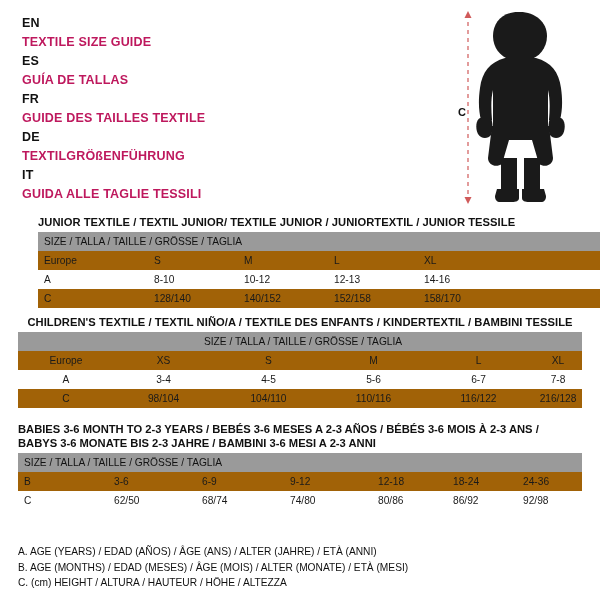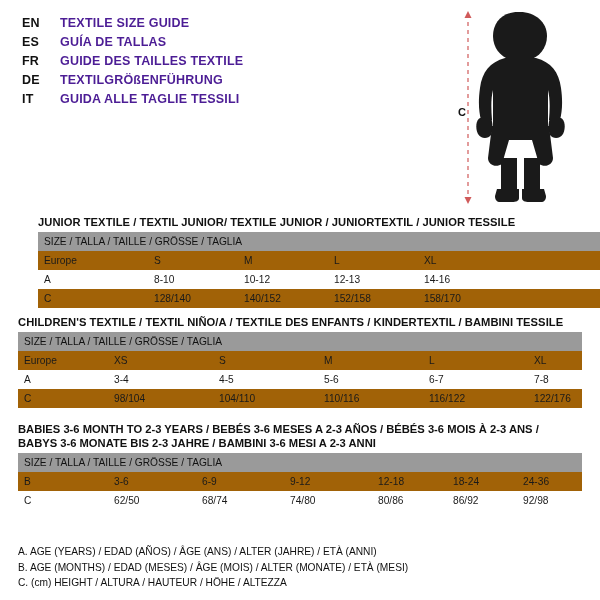--- a/index.html
+++ b/index.html
@@ -25,33 +25,34 @@
   .header {
     position: absolute;
     left: 22px;
     top: 14px;
     width: 400px;
   }
   .header-row {
     display: flex;
     align-items: flex-start;
     line-height: 19px;
+    flex-direction: column;
   }
   .header-lang {
     width: 38px;
     font-size: 12.5px;
     font-weight: bold;
     letter-spacing: 0.2px;
     color: #111;
   }
   .header-title {
     font-size: 12.5px;
     font-weight: bold;
     letter-spacing: 0.2px;
-    color: #4c1d95;
+    color: #be185d;
   }
 
   
   .figure {
     position: absolute;
     left: 440px;
     top: 8px;
     width: 150px;
     height: 200px;
   }
@@ -221,21 +222,21 @@
           <td>128/140</td>
           <td>140/152</td>
           <td>152/158</td>
           <td>158/170</td>
           <td></td>
         </tr>
       </tbody>
     </table>
   </div>
 
-  <div class="section" style="top:316px;">
+  <div class="section" style="top:316px;text-align:center;">
     <div class="section-title">CHILDREN'S TEXTILE / TEXTIL NIÑO/A / TEXTILE DES ENFANTS / KINDERTEXTIL / BAMBINI TESSILE</div>
     <table class="size-table">
       <colgroup>
         <col style="width:90px">
           <col style="width:105px">
           <col style="width:105px">
           <col style="width:105px">
           <col style="width:105px">
           <col style="width:54px">
       </colgroup>
@@ -258,21 +259,21 @@
           <td>5-6</td>
           <td>6-7</td>
           <td>7-8</td>
         </tr>
         <tr class="shaded">
           <td>C</td>
           <td>98/104</td>
           <td>104/110</td>
           <td>110/116</td>
           <td>116/122</td>
-          <td>122/176</td>
+          <td>216/128</td>
         </tr>
       </tbody>
     </table>
   </div>
 
   <div class="section" style="top:423px;">
     <div class="multi-title">
       <div>BABIES 3-6 MONTH TO 2-3 YEARS / BEBÉS 3-6 MESES A 2-3 AÑOS / BÉBÉS 3-6 MOIS À 2-3 ANS /</div>
       <div>BABYS 3-6 MONATE BIS 2-3 JAHRE / BAMBINI 3-6 MESI A 2-3 ANNI</div>
     </div>

